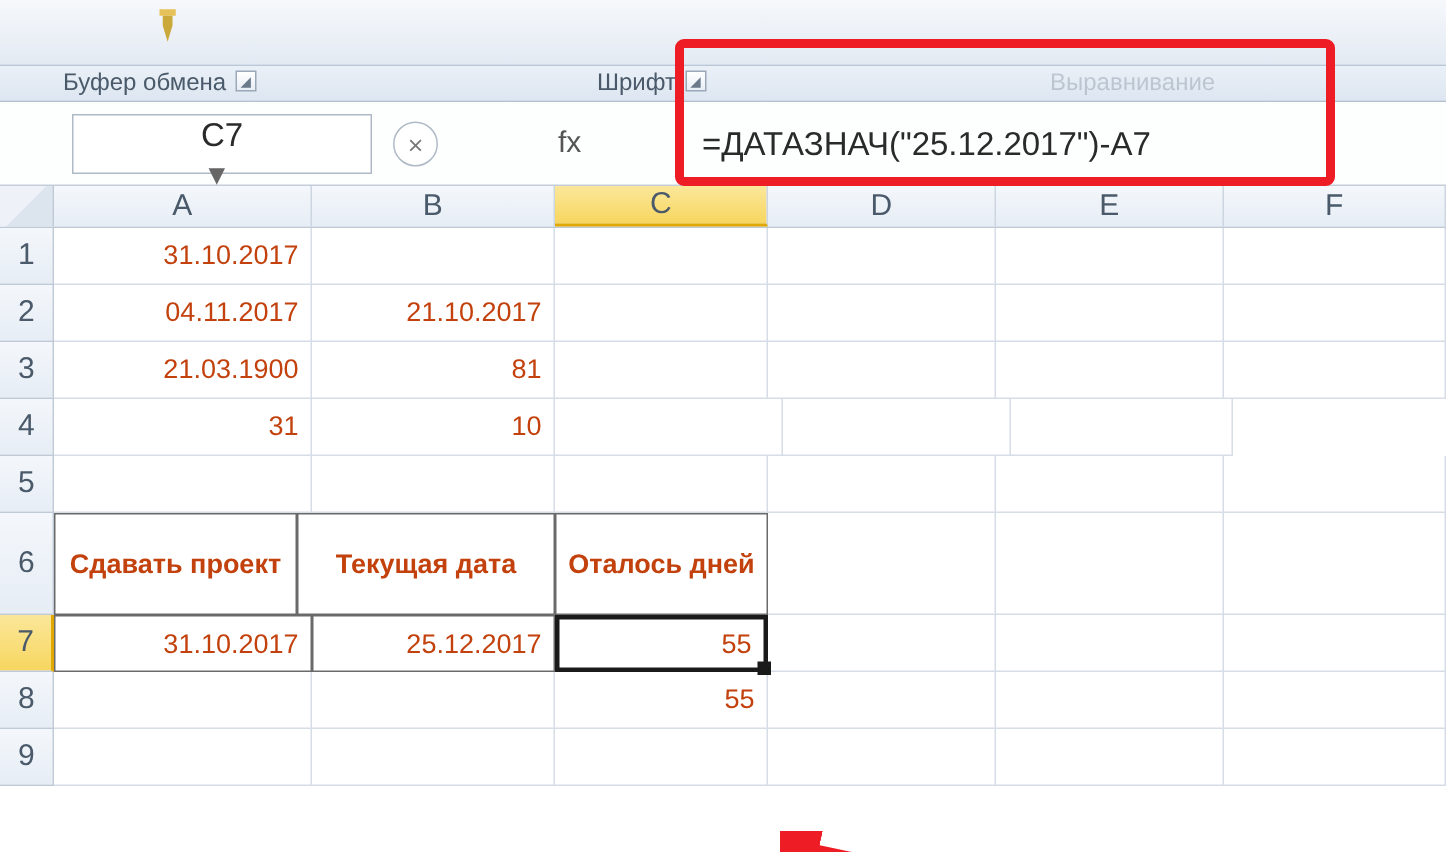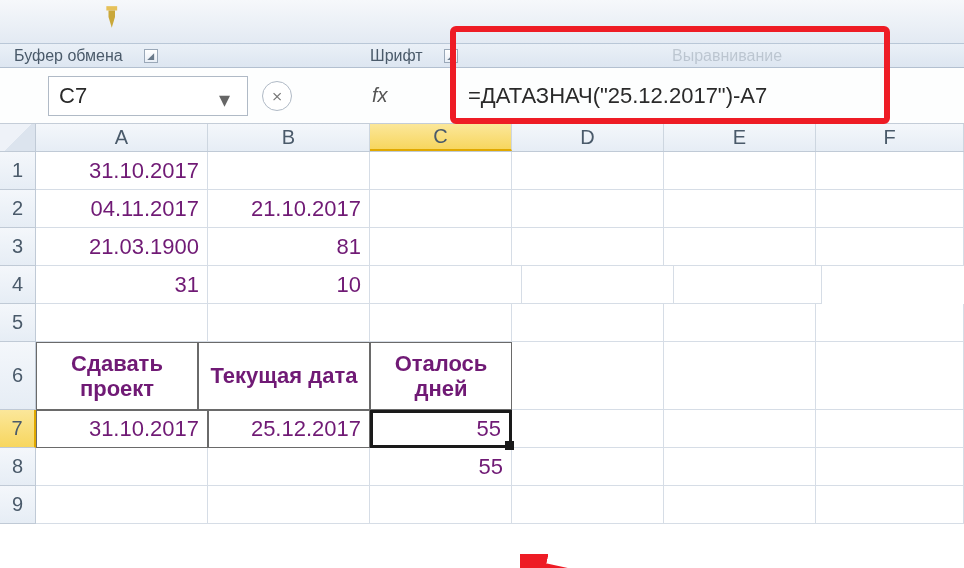--- a/index.html
+++ b/index.html
@@ -39,22 +39,23 @@
     background: linear-gradient(#eaf0f7,#dde6f1);
     border-bottom: 1px solid #b3c0d0;
     display: flex;
     align-items: center;
     font-size: 16px;
     color: #4a5a6a;
     position: relative;
   }
   .ribbon-group {
     display: flex;
-    align-items: center;
-    gap: 21px;
+    align-items: flex-start;
+    gap: 6px;
+    margin-left: 28px;
   }
   .dialog-launch {
     width: 14px; height: 14px;
     border: 1px solid #9aa8b8;
     background: linear-gradient(#fff,#e8eef6);
     font-size: 9px;
     display:flex;align-items:center;justify-content:center;
     color:#6a7a8a;
   }
 
@@ -73,36 +74,36 @@
     height: 40px;
     margin-left: 48px;
     border: 1px solid #b0bac6;
     background: #fff;
     display: flex;
     align-items: center;
     padding: 0 10px;
     font-size: 22px;
     color: #2a2a2a;
     justify-content: space-between;
+    flex-direction: column;
   }
   .name-box-dd {
     width: 18px; height: 18px;
     color: #666;
   }
   .fx-circle {
     width: 30px; height: 30px;
     border-radius: 50%;
     border: 1px solid #b0bac6;
     background: #fff;
     margin-left: 14px;
     display: flex; align-items:center; justify-content:center;
     font-size: 14px; color:#777;
   }
   .fx-label {
-    font-style: italic;
     font-size: 20px;
     color: #555;
     margin-left: 80px;
   }
   .formula-frame {
     position: absolute;
     left: 450px;
     top: -42px;
     width: 440px;
     height: 98px;
@@ -172,22 +173,22 @@
     color: #4a5a6a;
   }
   .row-h.active { background: linear-gradient(#fbe79a,#f7d65f); border-right:2px solid #e0a800;}
   .cell {
     border-right: 1px solid #d6dde6;
     border-bottom: 1px solid #d6dde6;
     display: flex;
     align-items: center;
     justify-content: flex-end;
     padding: 0 8px;
-    font-size: 22px;
-    color: #701a75;
+    font-size: 18px;
+    color: #c2410c;
   }
   .cell.header-cell {
     justify-content: center;
     text-align: center;
     font-weight: 600;
     background: #fff;
     border: 1px solid #6a6a6a;
     line-height: 1.15;
     padding: 4px 6px;
   }

